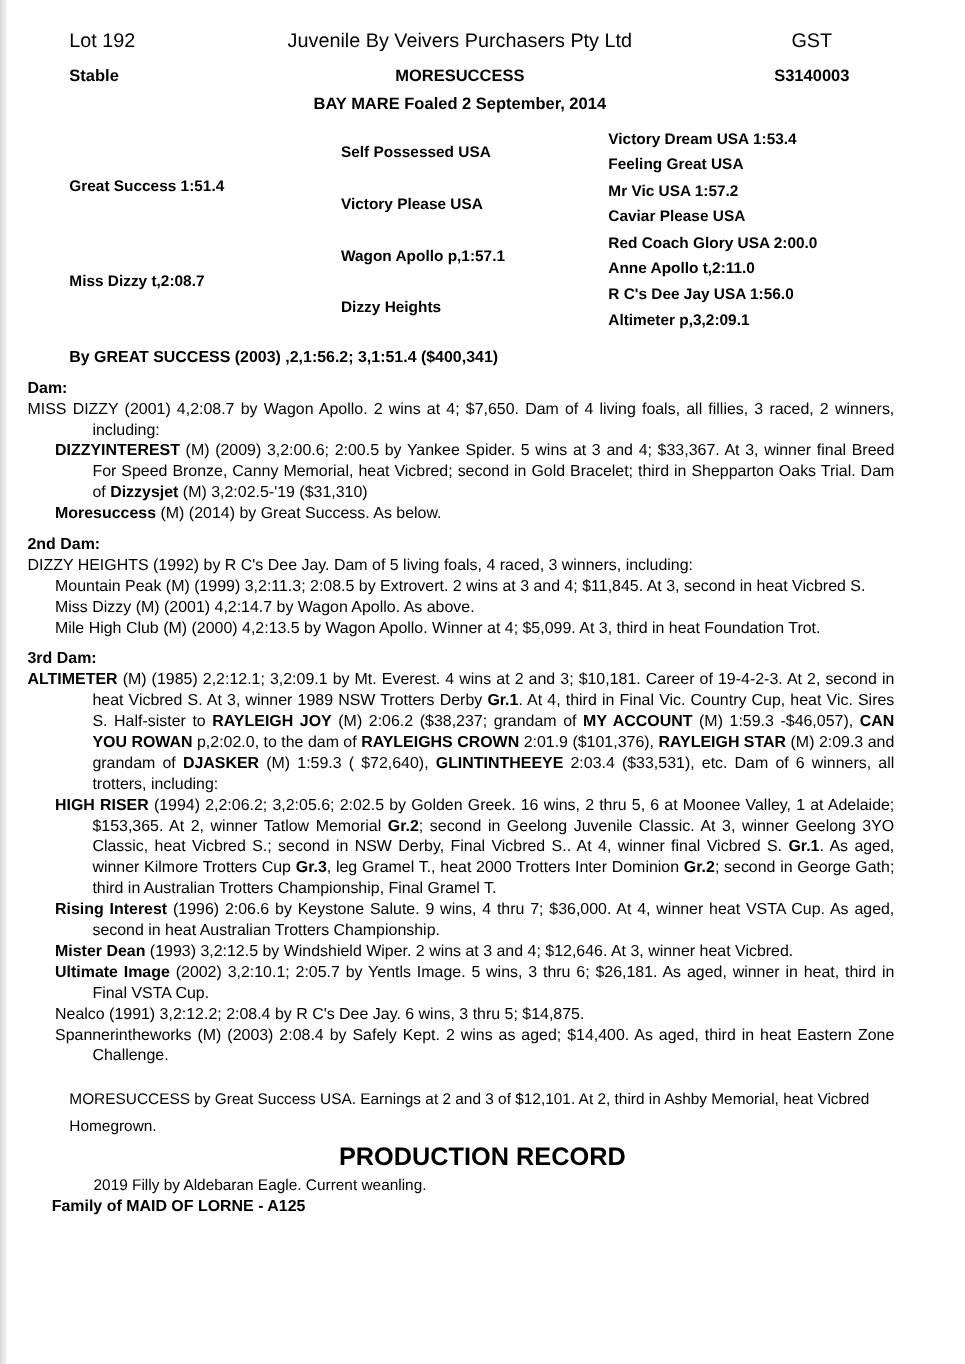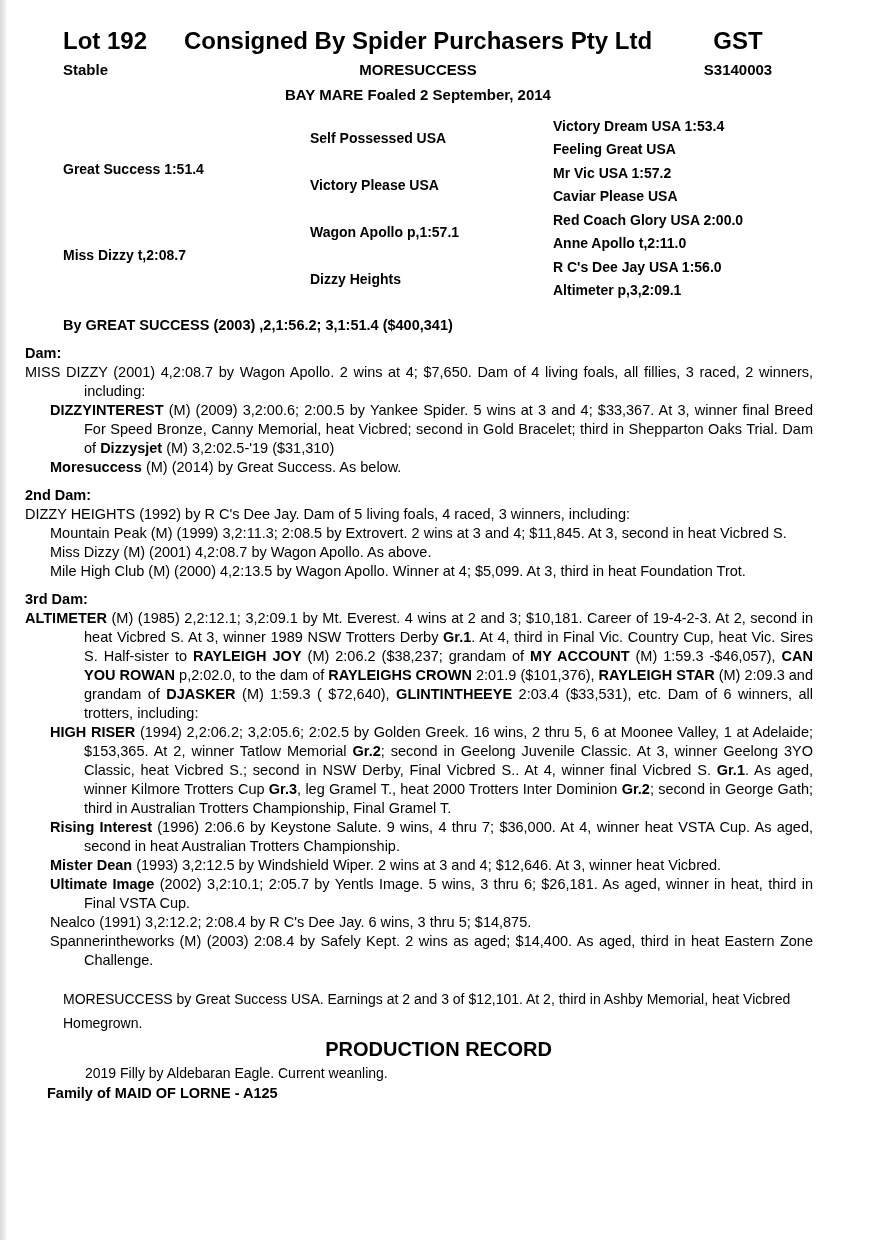--- a/index.html
+++ b/index.html
@@ -15,21 +15,21 @@
   .scan-edge {
     position: absolute; left: 0; top: 0; width: 6px; height: 1240px;
     background: linear-gradient(to right, #d9d9d9, #f3f3f3);
   }
 
   
   .header { position: relative; height: 108px; }
   .h-left  { position: absolute; left: 63px; white-space: nowrap; }
   .h-center{ position: absolute; left: 0; width: 836px; text-align: center; }
   .h-right { position: absolute; left: 663px; width: 150px; text-align: center; }
-  .r1 { top: 27px; font-size: 24px; font-weight: bold; }
+  .r1 { top: 27px; font-size: 18px; font-weight: normal; }
   .r2 { top: 61px; font-size: 15px; font-weight: bold; }
   .r3 { top: 86px; font-size: 15px; font-weight: bold; }
 
   
   .pedigree {
     position: relative;
     margin: 6px 64px 0 63px;
     display: grid;
     grid-template-columns: 247px 243px 260px;
     grid-auto-rows: 23.5px;
@@ -57,34 +57,34 @@
   .p1 { padding-left: 59px; text-indent: -34px; }
   .b { font-weight: bold; }
 
   
   .summary {
     margin: 17px 80px 0 63px;
     font-size: 14px; line-height: 24px;
   }
   .prod-heading {
     margin-top: 3px; width: 877px;
-    text-align: center; font-size: 20px; font-weight: bold;
+    text-align: center; font-size: 23px; font-weight: bold;
   }
   .prod-entry { margin: 3px 64px 0 85px; font-size: 14px; line-height: 18px; }
   .family-line { margin: 2px 64px 0 47px; font-size: 14.5px; font-weight: bold; line-height: 19px; }
 </style>
 </head>
 <body>
 
 <div class="page">
   <div class="scan-edge"></div>
 
   <div class="header">
     <div class="h-left r1">Lot 192</div>
-    <div class="h-center r1">Consigned By Spider Purchasers Pty Ltd</div>
+    <div class="h-center r1">Juvenile By Veivers Purchasers Pty Ltd</div>
     <div class="h-right r1">GST</div>
 
     <div class="h-left r2">Stable</div>
     <div class="h-center r2">MORESUCCESS</div>
     <div class="h-right r2">S3140003</div>
 
     <div class="h-center r3">BAY MARE Foaled 2 September, 2014</div>
   </div>
 
   <div class="pedigree">
@@ -112,21 +112,21 @@
     <div class="sec-heading">Dam:</div>
     <div class="para p0"><span>MISS DIZZY (2001) 4,2:08.7 by Wagon Apollo. 2 wins at 4; $7,650. Dam of 4 living foals, all fillies, 3 raced, 2 winners, including:</span></div>
     <div class="para p1"><span class="b">DIZZYINTEREST</span><span> (M) (2009) 3,2:00.6; 2:00.5 by Yankee Spider. 5 wins at 3 and 4; $33,367. At 3, winner final Breed For Speed Bronze, Canny Memorial, heat Vicbred; second in Gold Bracelet; third in Shepparton Oaks Trial. Dam of </span><span class="b">Dizzysjet</span><span> (M) 3,2:02.5-'19 ($31,310)</span></div>
     <div class="para p1"><span class="b">Moresuccess</span><span> (M) (2014) by Great Success. As below.</span></div>
   </div>
 
   <div class="section">
     <div class="sec-heading">2nd Dam:</div>
     <div class="para p0"><span>DIZZY HEIGHTS (1992) by R C's Dee Jay. Dam of 5 living foals, 4 raced, 3 winners, including:</span></div>
     <div class="para p1"><span>Mountain Peak (M) (1999) 3,2:11.3; 2:08.5 by Extrovert. 2 wins at 3 and 4; $11,845. At 3, second in heat Vicbred S.</span></div>
-    <div class="para p1"><span>Miss Dizzy (M) (2001) 4,2:08.7 by Wagon Apollo. As above.</span></div>
+    <div class="para p1"><span>Miss Dizzy (M) (2001) 4,2:14.7 by Wagon Apollo. As above.</span></div>
     <div class="para p1"><span>Mile High Club (M) (2000) 4,2:13.5 by Wagon Apollo. Winner at 4; $5,099. At 3, third in heat Foundation Trot.</span></div>
   </div>
 
   <div class="section">
     <div class="sec-heading">3rd Dam:</div>
     <div class="para p0"><span class="b">ALTIMETER</span><span> (M) (1985) 2,2:12.1; 3,2:09.1 by Mt. Everest. 4 wins at 2 and 3; $10,181. Career of 19-4-2-3. At 2, second in heat Vicbred S. At 3, winner 1989 NSW Trotters Derby </span><span class="b">Gr.1</span><span>. At 4, third in Final Vic. Country Cup, heat Vic. Sires S. Half-sister to </span><span class="b">RAYLEIGH JOY</span><span> (M) 2:06.2 ($38,237; grandam of </span><span class="b">MY ACCOUNT</span><span> (M) 1:59.3 -$46,057), </span><span class="b">CAN YOU ROWAN</span><span> p,2:02.0, to the dam of </span><span class="b">RAYLEIGHS CROWN</span><span> 2:01.9 ($101,376), </span><span class="b">RAYLEIGH STAR</span><span> (M) 2:09.3 and grandam of </span><span class="b">DJASKER</span><span> (M) 1:59.3 ( $72,640), </span><span class="b">GLINTINTHEEYE</span><span> 2:03.4 ($33,531), etc. Dam of 6 winners, all trotters, including:</span></div>
     <div class="para p1"><span class="b">HIGH RISER</span><span> (1994) 2,2:06.2; 3,2:05.6; 2:02.5 by Golden Greek. 16 wins, 2 thru 5, 6 at Moonee Valley, 1 at Adelaide; $153,365. At 2, winner Tatlow Memorial </span><span class="b">Gr.2</span><span>; second in Geelong Juvenile Classic. At 3, winner Geelong 3YO Classic, heat Vicbred S.; second in NSW Derby, Final Vicbred S.. At 4, winner final Vicbred S. </span><span class="b">Gr.1</span><span>. As aged, winner Kilmore Trotters Cup </span><span class="b">Gr.3</span><span>, leg Gramel T., heat 2000 Trotters Inter Dominion </span><span class="b">Gr.2</span><span>; second in George Gath; third in Australian Trotters Championship, Final Gramel T.</span></div>
     <div class="para p1"><span class="b">Rising Interest</span><span> (1996) 2:06.6 by Keystone Salute. 9 wins, 4 thru 7; $36,000. At 4, winner heat VSTA Cup. As aged, second in heat Australian Trotters Championship.</span></div>
     <div class="para p1"><span class="b">Mister Dean</span><span> (1993) 3,2:12.5 by Windshield Wiper. 2 wins at 3 and 4; $12,646. At 3, winner heat Vicbred.</span></div>
     <div class="para p1"><span class="b">Ultimate Image</span><span> (2002) 3,2:10.1; 2:05.7 by Yentls Image. 5 wins, 3 thru 6; $26,181. As aged, winner in heat, third in Final VSTA Cup.</span></div>

